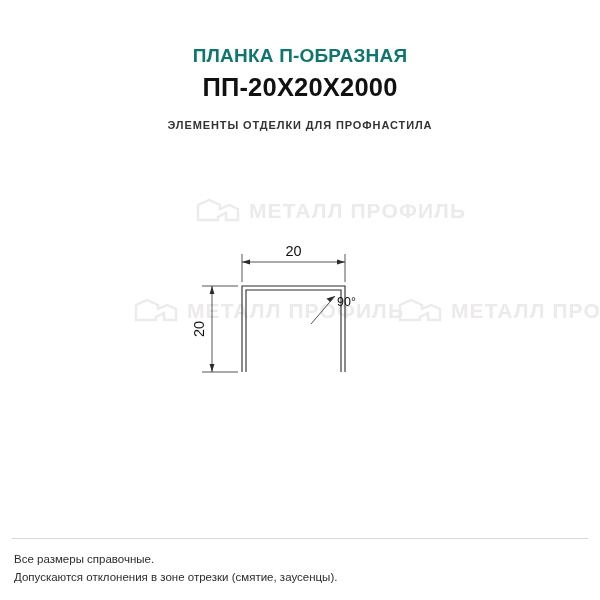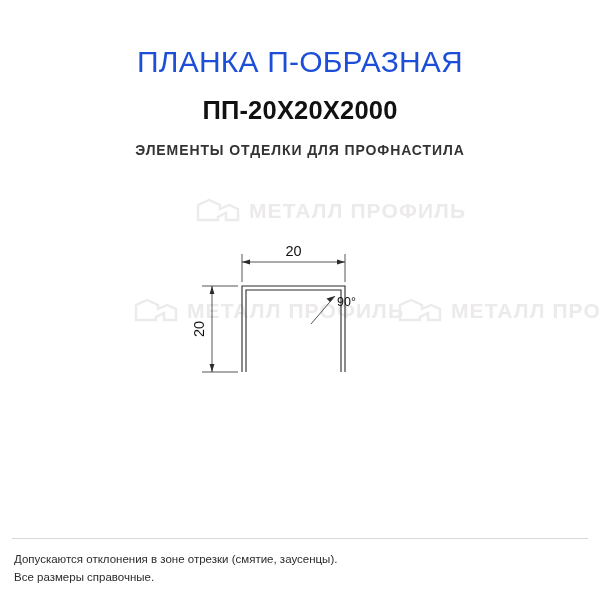--- a/index.html
+++ b/index.html
@@ -23,38 +23,38 @@
 
   
   .header {
     position: absolute;
     top: 44px;
     left: 0;
     width: 600px;
     text-align: center;
   }
   .title-1 {
-    font-size: 30px;
-    font-weight: normal;
+    font-size: 19px;
+    font-weight: bold;
     letter-spacing: 0.2px;
     line-height: 1.22;
-    color: #1d4ed8;
+    color: #0f766e;
     white-space: nowrap;
   }
   .title-2 {
     font-size: 25.5px;
     font-weight: bold;
     letter-spacing: 0.2px;
     line-height: 1.22;
-    margin-top: 14px;
+    margin-top: 5px;
     color: #111111;
     white-space: nowrap;
   }
   .subtitle {
-    font-size: 14px;
+    font-size: 11px;
     font-weight: bold;
     letter-spacing: 0.9px;
     margin-top: 16px;
     color: #333333;
     white-space: nowrap;
   }
 
   
   .watermark {
     position: absolute;
@@ -193,17 +193,17 @@
       <g stroke="#2b2b2b" stroke-width="0.8" fill="none">
         <path d="M155 48 L131 76"></path>
         <path d="M155 48 L146.5 50.5 L150 54 Z" fill="#2b2b2b" stroke="none"></path>
       </g>
       <text class="ang-text" x="157" y="58">90°</text>
     </svg>
   </div>
 
   <div class="footer-rule"></div>
   <div class="footer">
+    <div class="footer-line">Все размеры справочные.</div>
     <div class="footer-line">Допускаются отклонения в зоне отрезки (смятие, заусенцы).</div>
-    <div class="footer-line">Все размеры справочные.</div>
   </div>
 
 </div>
 
 </body></html>

